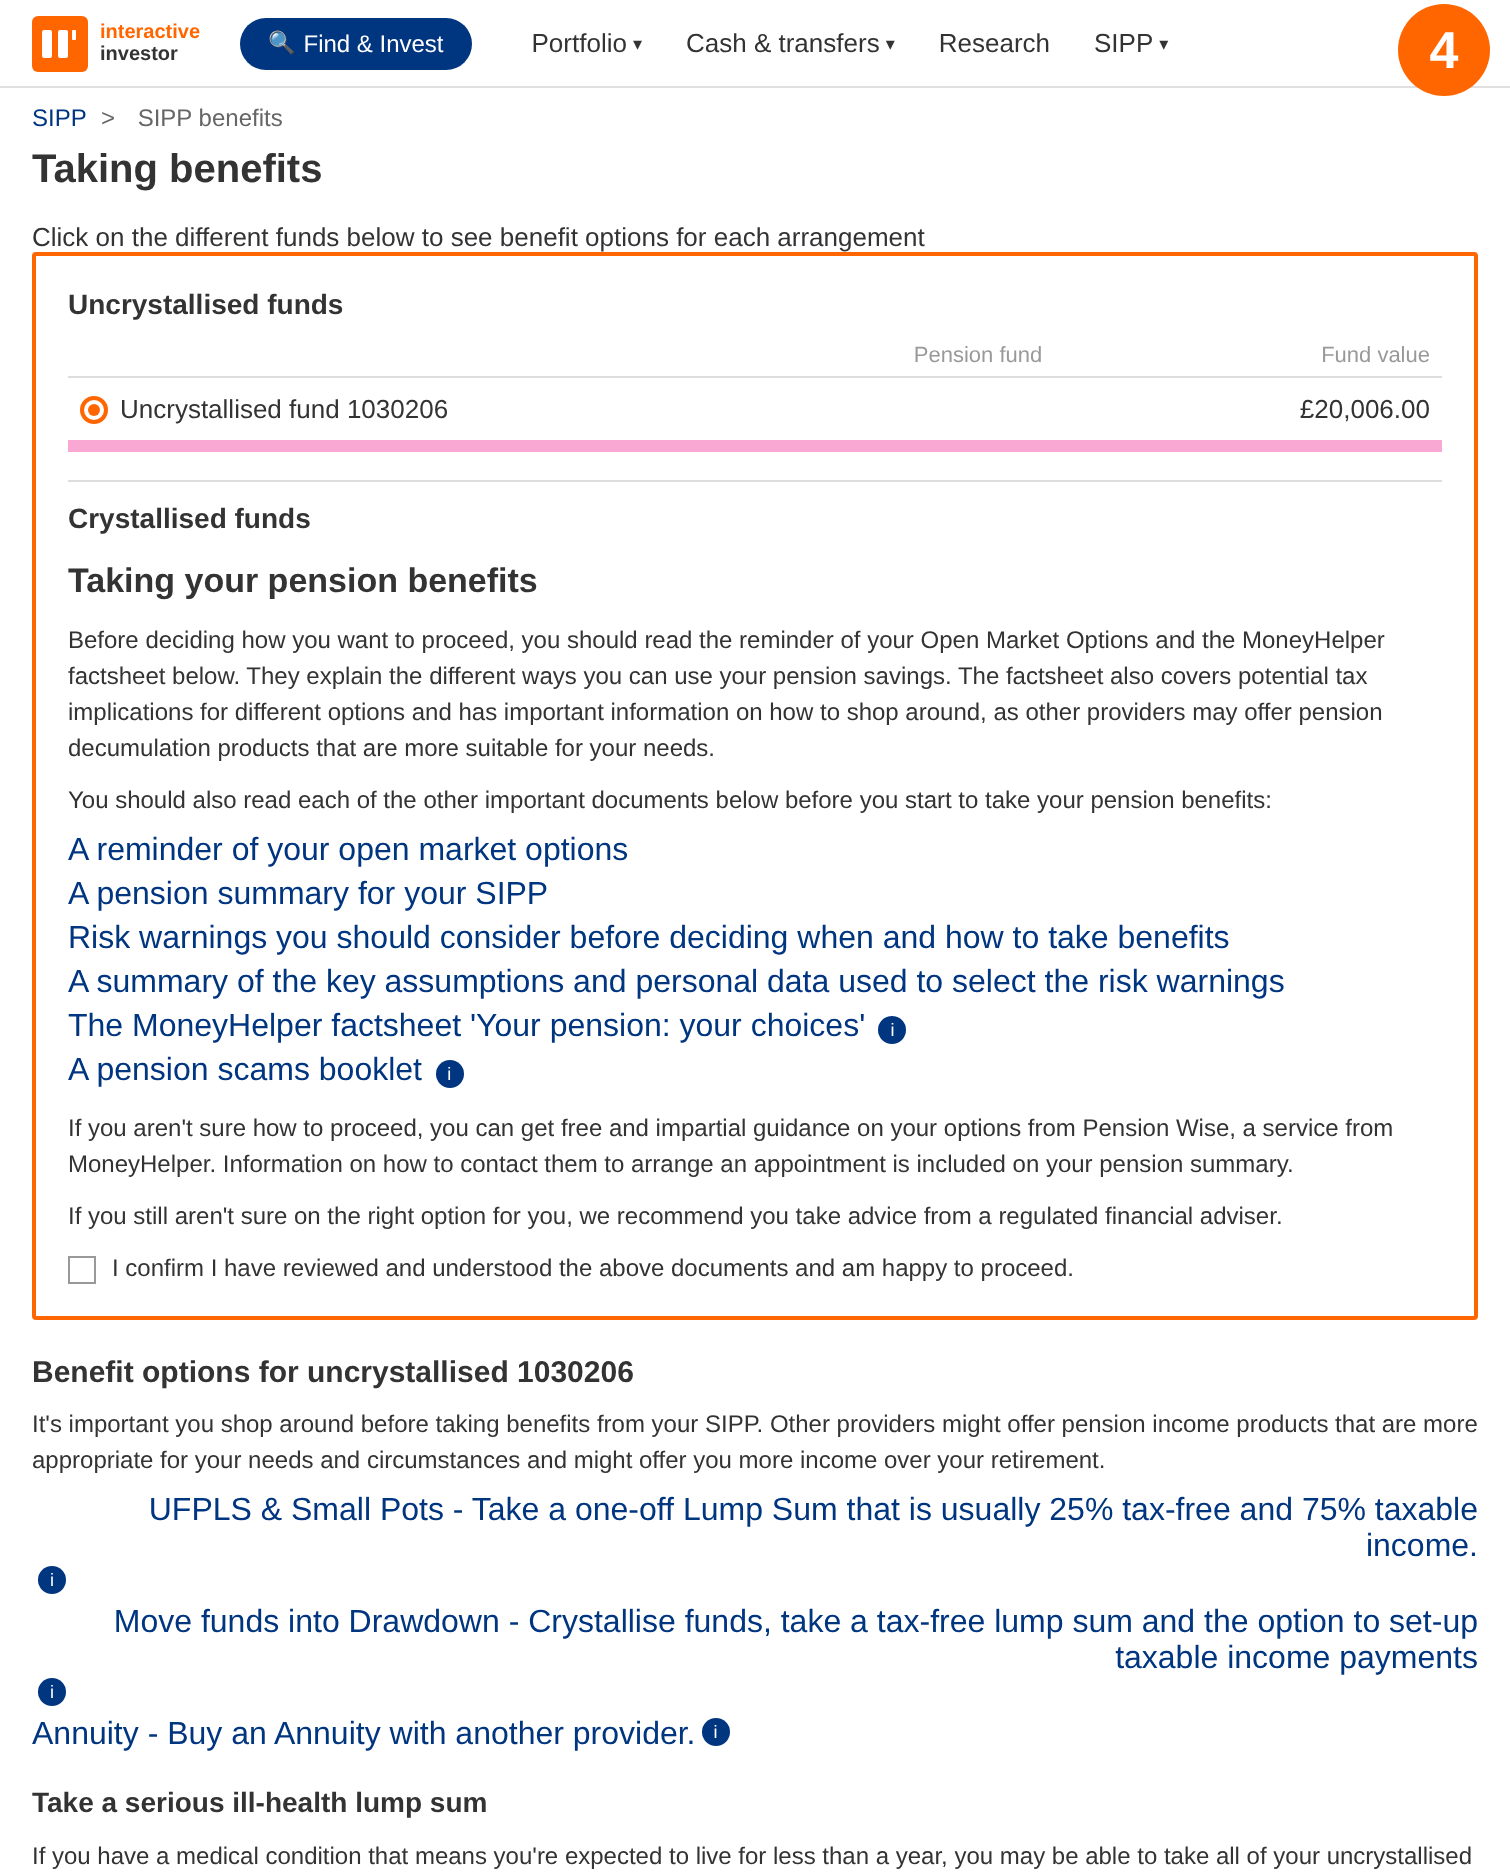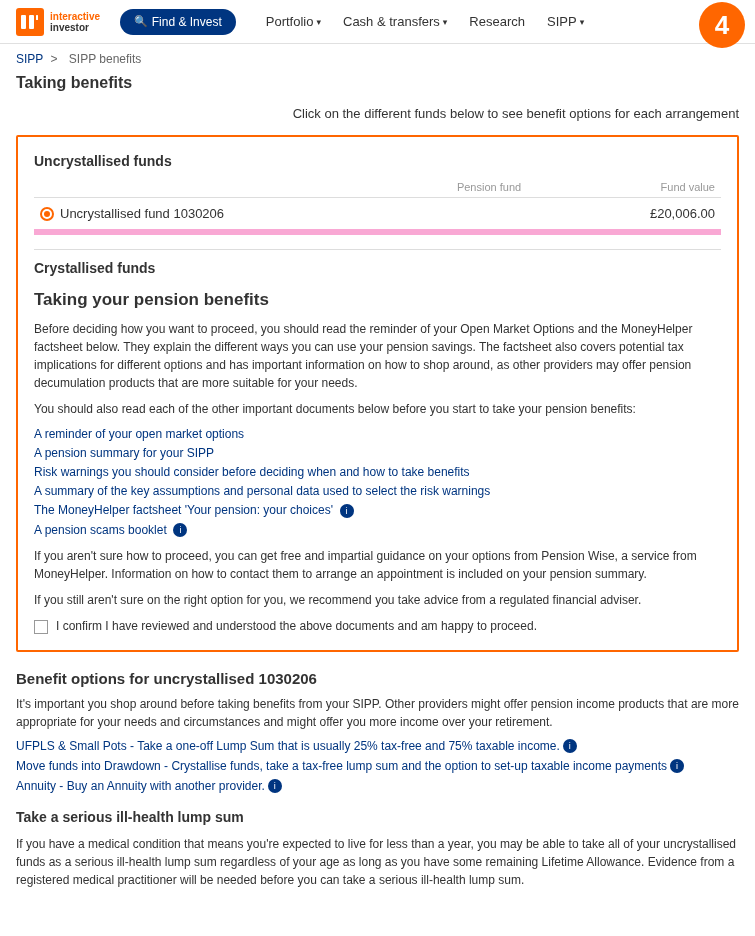--- a/index.html
+++ b/index.html
@@ -15,25 +15,25 @@
     .nav-item { padding: 4px 10px; font-size: 13px; color: #333; cursor: pointer; display: flex; align-items: center; gap: 3px; white-space: nowrap; }
     .nav-chevron { font-size: 9px; }
     .step-badge { position: absolute; top: 2px; right: 10px; width: 46px; height: 46px; background: #ff6600; border-radius: 50%; display: flex; align-items: center; justify-content: center; color: white; font-size: 26px; font-weight: bold; }
 
     
     .breadcrumb { padding: 8px 16px 4px; font-size: 12px; color: #666; }
     .breadcrumb a { color: #003580; text-decoration: none; }
     .breadcrumb span { margin: 0 4px; }
 
     
-    .page-title { padding: 4px 16px 14px; font-size: 16px; color: #333; font-weight: bold; }
+    .page-title { padding: 4px 16px 14px; font-size: 20px; color: #333; font-weight: bold; }
 
     
     .content { padding: 0 16px 20px; }
-    .instruction { font-size: 13px; color: #333; margin-bottom: 14px; text-align: right; }
+    .instruction { font-size: 13px; color: #333; text-align: left; }
 
     
     .orange-box { border: 2px solid #ff6600; border-radius: 2px; padding: 16px; margin-bottom: 18px; }
 
     
     .section-heading { font-size: 14px; font-weight: bold; color: #333; margin-bottom: 8px; }
     .fund-table { width: 100%; border-collapse: collapse; margin-bottom: 14px; }
     .fund-table th { font-size: 11px; color: #999; font-weight: normal; text-align: right; padding: 4px 6px; border-bottom: 1px solid #ddd; }
     .fund-table th:last-child { text-align: right; }
     .fund-table td { font-size: 13px; color: #333; padding: 8px 6px; border-bottom: 6px solid #f9a8d4; }
@@ -44,21 +44,21 @@
 
     
     .crystallised-section { margin-bottom: 14px; }
     .crystallised-text { font-size: 12px; color: #666; margin-top: 4px; }
 
     
     .pension-heading { font-size: 17px; font-weight: bold; color: #333; margin-bottom: 10px; }
     .pension-text { font-size: 12px; color: #333; line-height: 1.5; margin-bottom: 8px; }
     .link-list { list-style: none; margin-bottom: 10px; }
     .link-list li { margin-bottom: 4px; }
-    .link-list a, .blue-link { color: #003580; text-decoration: none; font-size: 12px; cursor: pointer; }
+    .link-list a, .blue-link { color: #003580; text-decoration: none; font-size: 16px; cursor: pointer; }
     .info-icon { display: inline-flex; align-items: center; justify-content: center; width: 14px; height: 14px; background: #003580; color: white; border-radius: 50%; font-size: 9px; margin-left: 3px; cursor: pointer; vertical-align: middle; }
 
     
     .checkbox-row { display: flex; align-items: flex-start; gap: 8px; margin-top: 10px; font-size: 12px; }
     .checkbox-box { width: 14px; height: 14px; border: 1px solid #999; flex-shrink: 0; margin-top: 1px; cursor: pointer; }
 
     
     .benefit-section { margin-bottom: 16px; }
     .benefit-heading { font-size: 15px; font-weight: bold; color: #333; margin-bottom: 8px; }
     .benefit-text { font-size: 12px; color: #333; line-height: 1.5; margin-bottom: 8px; }

